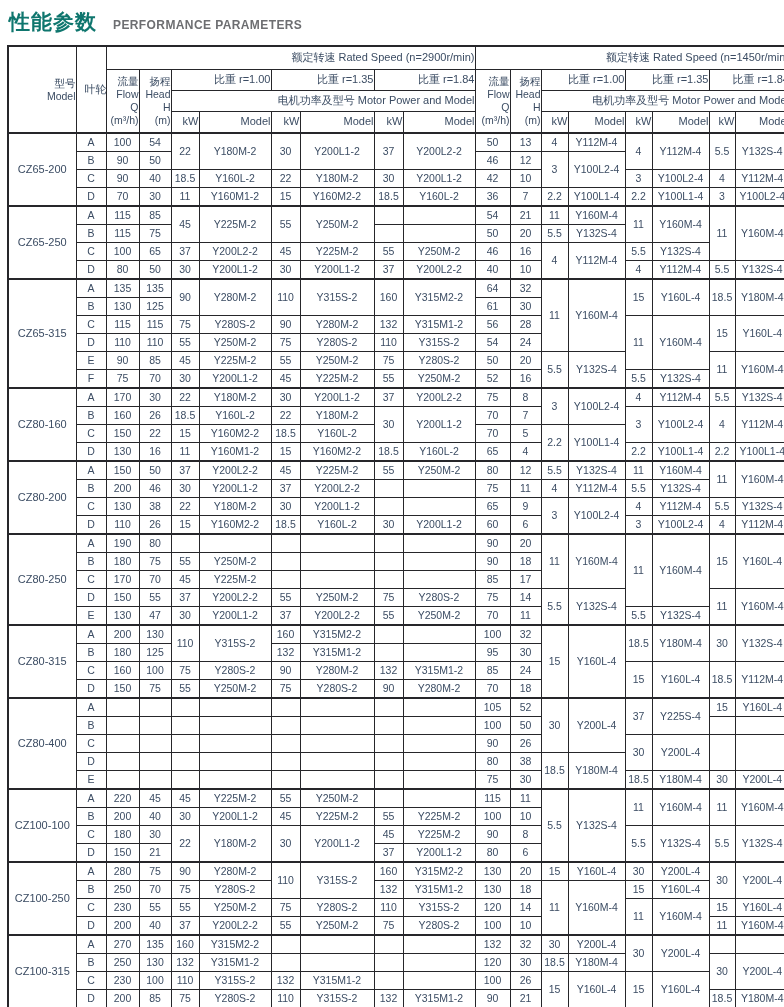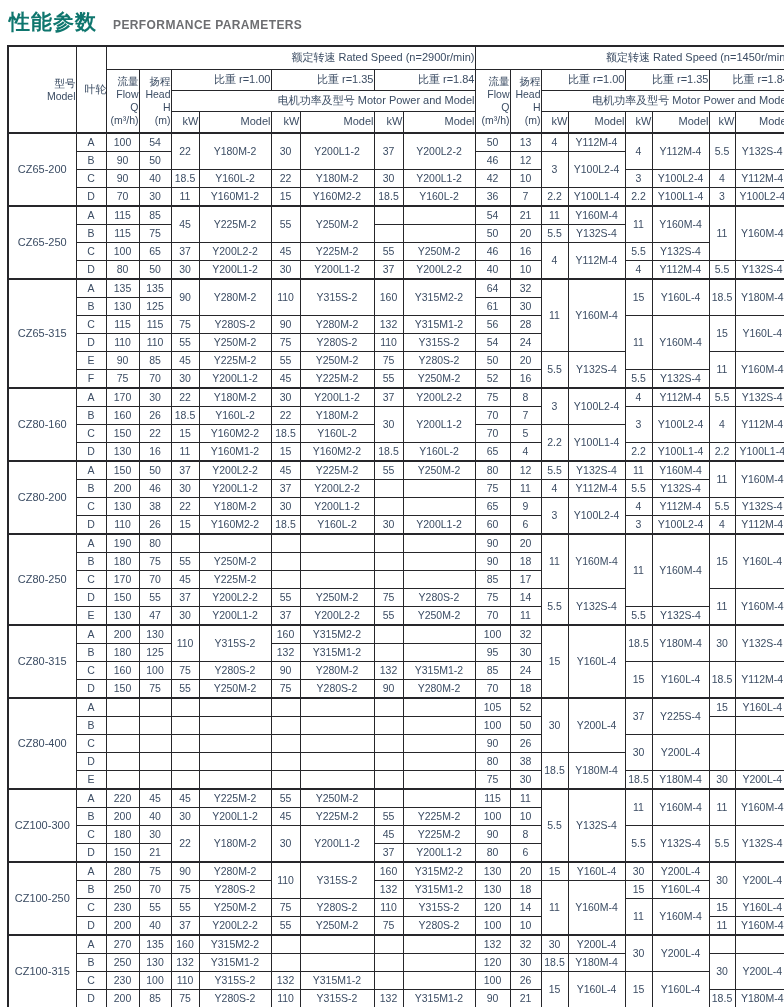--- a/index.html
+++ b/index.html
@@ -695,21 +695,21 @@
           <td></td>
           <td></td>
           <td>75</td>
           <td>30</td>
           <td>18.5</td>
           <td>Y180M-4</td>
           <td>30</td>
           <td>Y200L-4</td>
         </tr>
         <tr class="gs">
-          <td rowspan="4" class="model">CZ100-300</td>
+          <td rowspan="4" class="model">CZ100-100</td>
           <td>A</td>
           <td>220</td>
           <td>45</td>
           <td>45</td>
           <td>Y225M-2</td>
           <td>55</td>
           <td>Y250M-2</td>
           <td></td>
           <td></td>
           <td>115</td>

